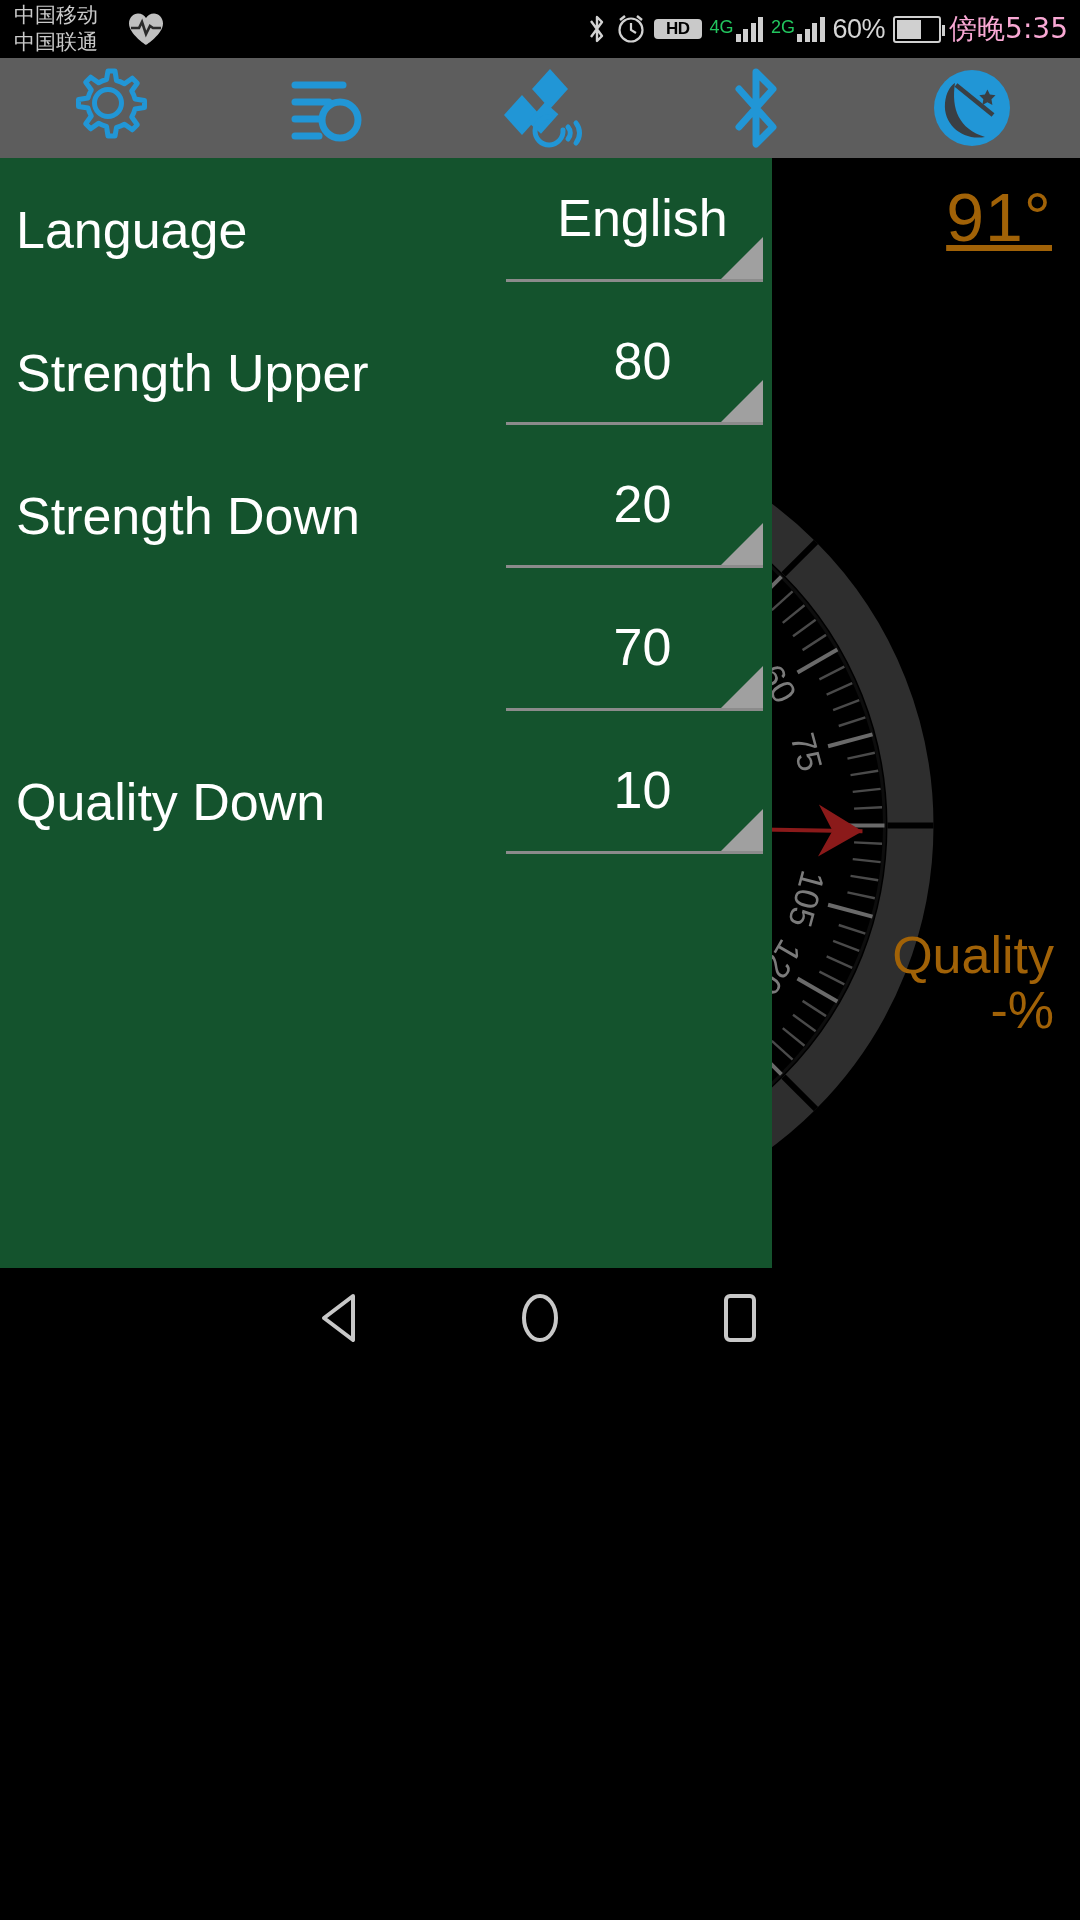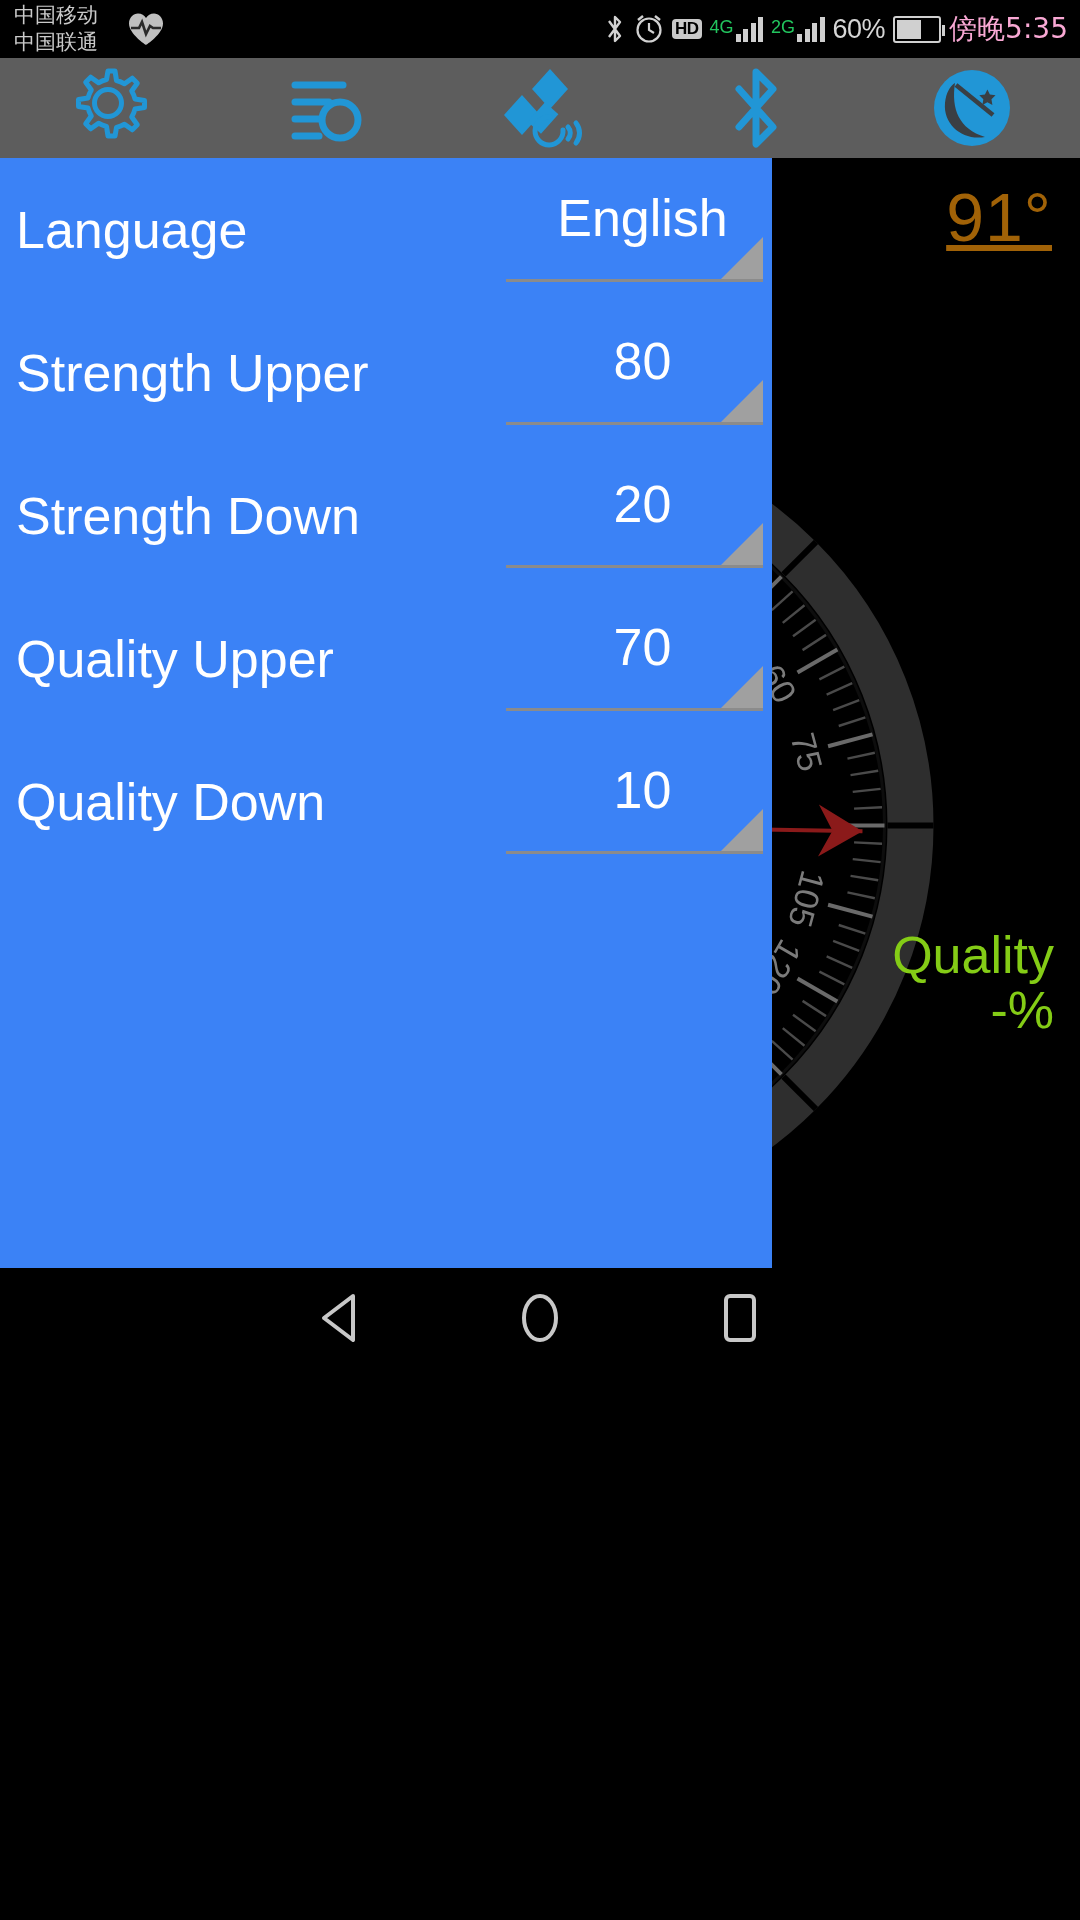--- a/index.html
+++ b/index.html
@@ -25,21 +25,21 @@
   .heart-icon {
     position:absolute; left:128px; top:12px; width:36px; height:34px;
   }
   #status-right {
     position:absolute; right:12px; top:0; height:58px;
     display:flex; align-items:center; gap:8px;
   }
   .st-ico { display:flex; align-items:center; }
   .hd-badge {
     background:#c9c9c9; color:#000; font-size:17px; font-weight:bold;
-    border-radius:4px; padding:1px 3px; letter-spacing:-0.5px;
+    border-radius:4px; padding:1px 12px; letter-spacing:-0.5px;
     line-height:18px;
   }
   .sig-wrap { display:flex; align-items:flex-end; gap:2px; }
   .sig-label { font-size:18px; color:#22c55e; line-height:12px; position:relative; top:-9px;}
   .bars { display:flex; align-items:flex-end; gap:2.5px; height:26px; }
   .bars i { display:block; width:5px; background:#cfcfcf; }
   .bars i:nth-child(1){height:8px}
   .bars i:nth-child(2){height:13px}
   .bars i:nth-child(3){height:19px}
   .bars i:nth-child(4){height:25px}
@@ -71,21 +71,21 @@
   #deg-readout {
     position:absolute; right:28px; top:20px;
     font-size:68px; color:#a16207; letter-spacing:1px;text-decoration:underline;
   }
   #dial-wrap {
     position:absolute; left:115px; top:250px; width:835px; height:835px;
   }
   #dial-wrap svg { display:block; }
   #quality-readout {
     position:absolute; right:26px; top:770px; text-align:right;
-    color:#84cc16; line-height:1.05;
+    color:#a16207; line-height:1.05;
   }
   #quality-readout .q-title { font-size:52px; }
   #quality-readout .q-val { font-size:52px; }
 
   
   .sat-card {
     position:absolute; left:36px; width:1008px;
     background:#1b1b1b; border:1px solid #2a2a2a;
   }
   .sat-inner {
@@ -100,21 +100,21 @@
     position:absolute; left:180px; right:28px; bottom:36px; height:3px; background:#555;
   }
   .sat-tri {
     position:absolute; right:28px; bottom:39px;
     width:0; height:0; border-left:44px solid transparent; border-bottom:44px solid #4a4a4a;
   }
 
   
   #settings-panel {
     position:absolute; left:0; top:158px; width:772px; height:1662px;
-    background:#3b82f6;
+    background:#14532d;
   }
   .setting-row { position:relative; width:772px; height:143px; }
   .s-label {
     position:absolute; left:16px; top:50%; transform:translateY(-50%);
     font-size:52px; color:#ffffff; white-space:nowrap;
   }
   .s-spinner {
     position:absolute; left:506px; width:257px; top:0; height:143px;
   }
   .s-value {
@@ -482,21 +482,20 @@
     <div class="setting-row">
       <div class="s-label">Strength Down</div>
       <div class="s-spinner">
         <div class="s-value">20</div>
         <div class="s-underline"></div>
         <div class="s-tri"></div>
       </div>
     </div>
 
     <div class="setting-row">
-      <div class="s-label">Quality Upper</div>
       <div class="s-spinner">
         <div class="s-value">70</div>
         <div class="s-underline"></div>
         <div class="s-tri"></div>
       </div>
     </div>
 
     <div class="setting-row">
       <div class="s-label">Quality Down</div>
       <div class="s-spinner">

